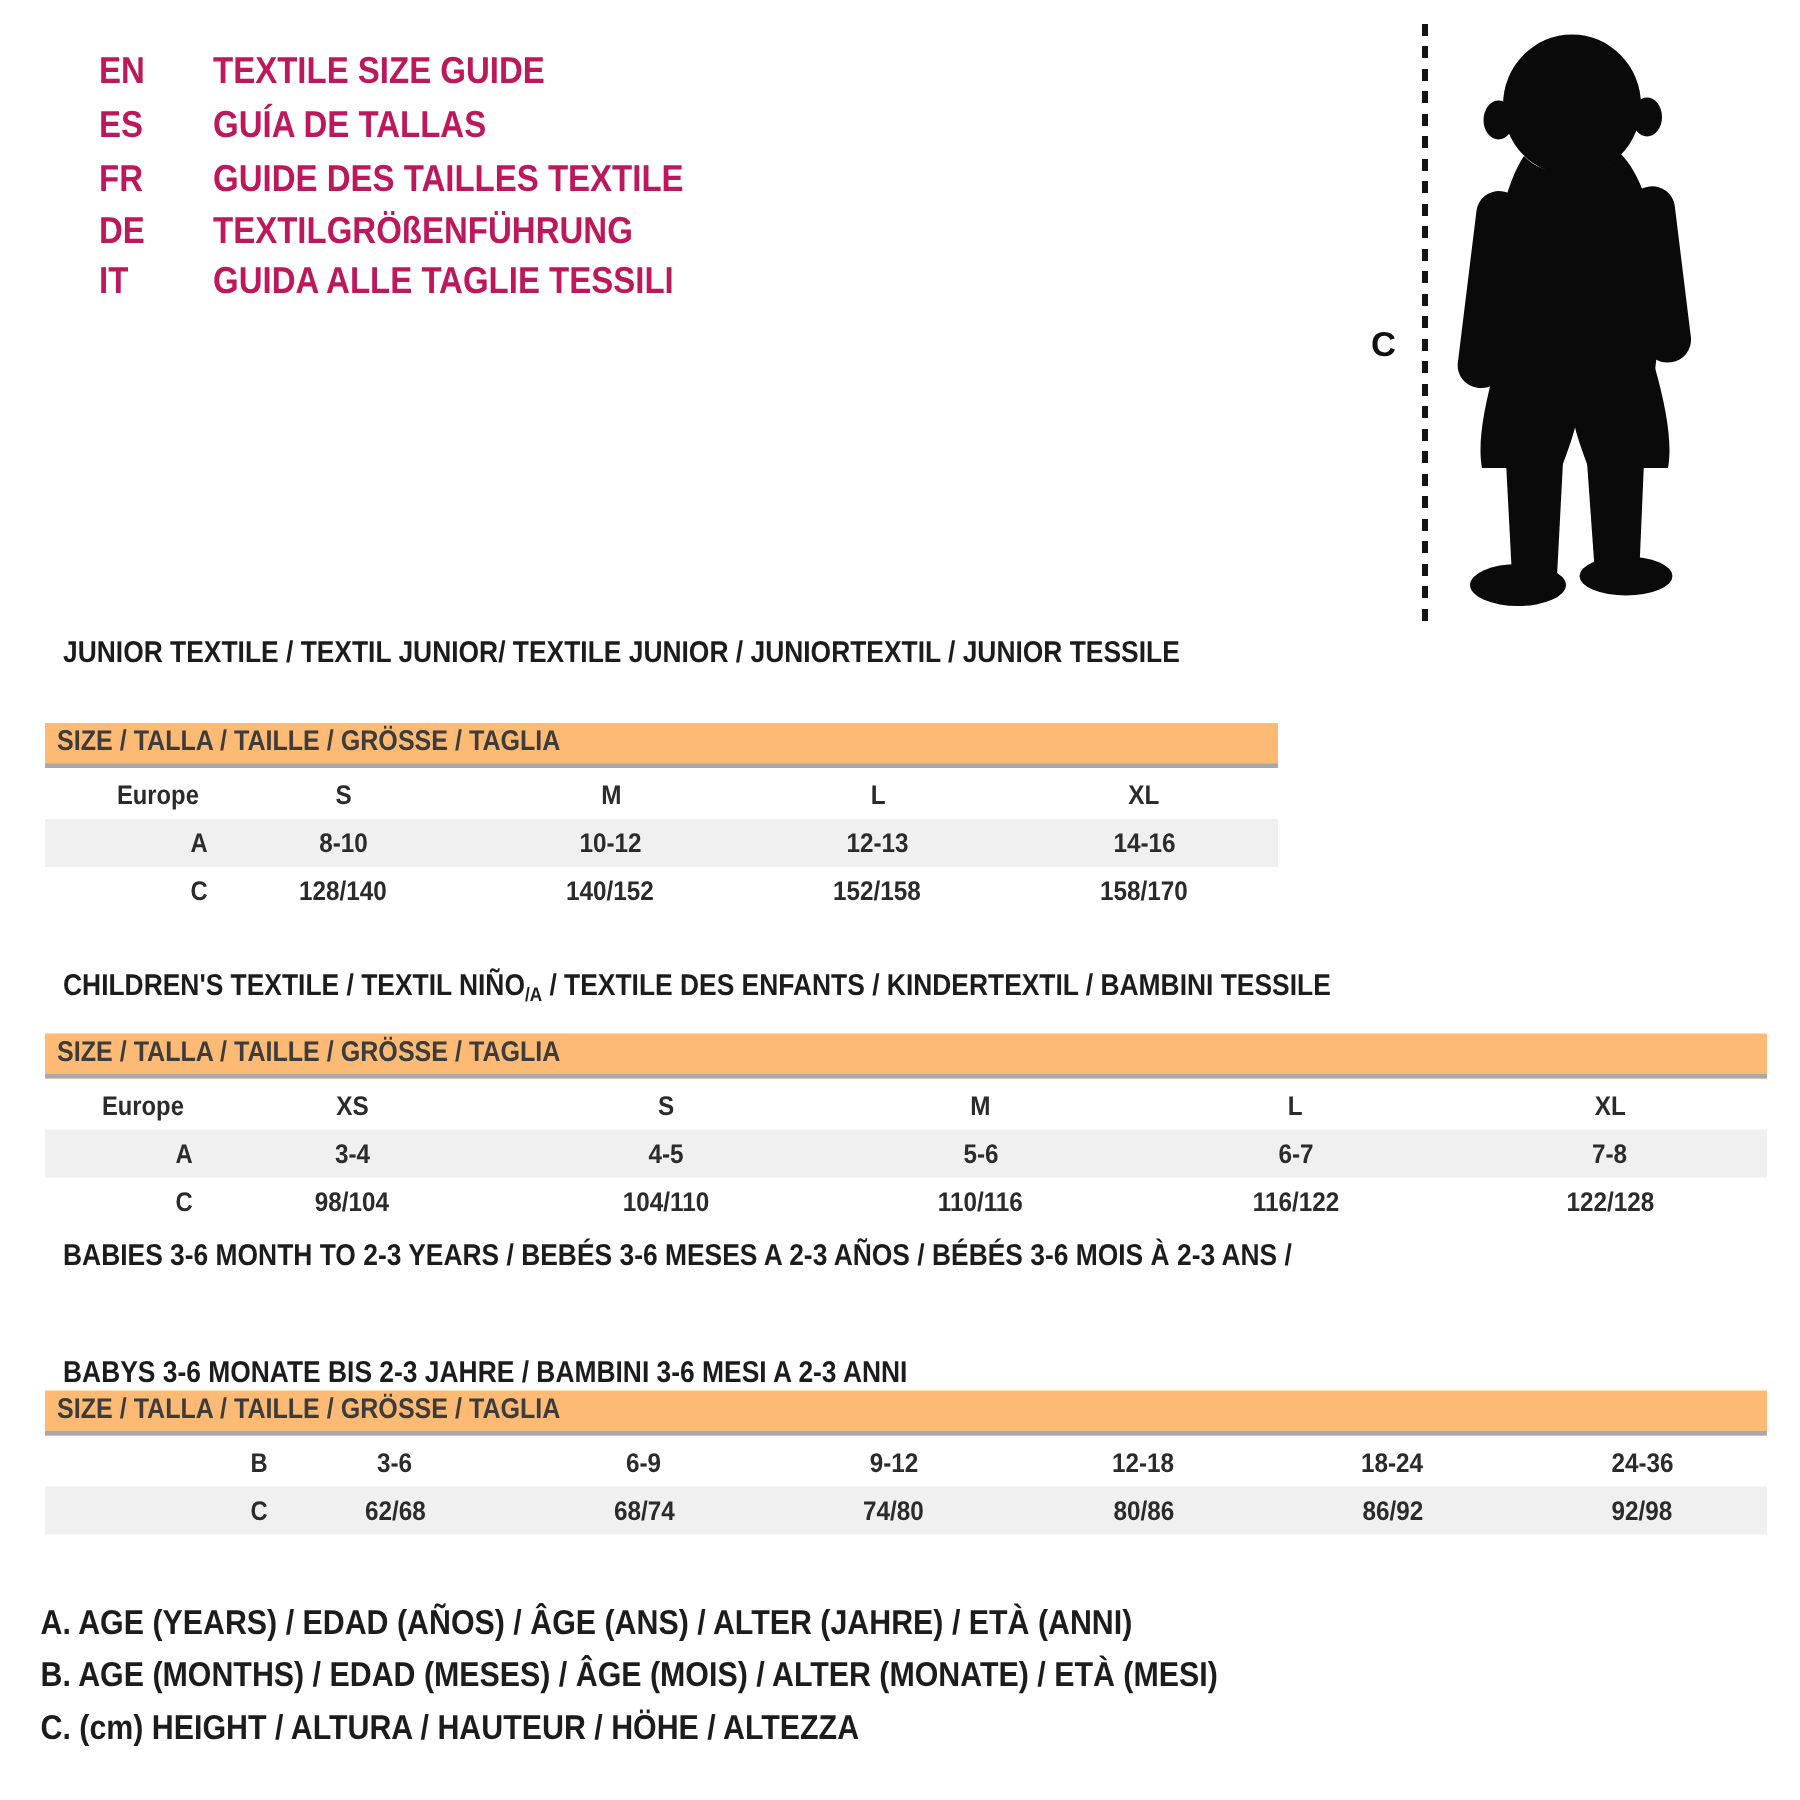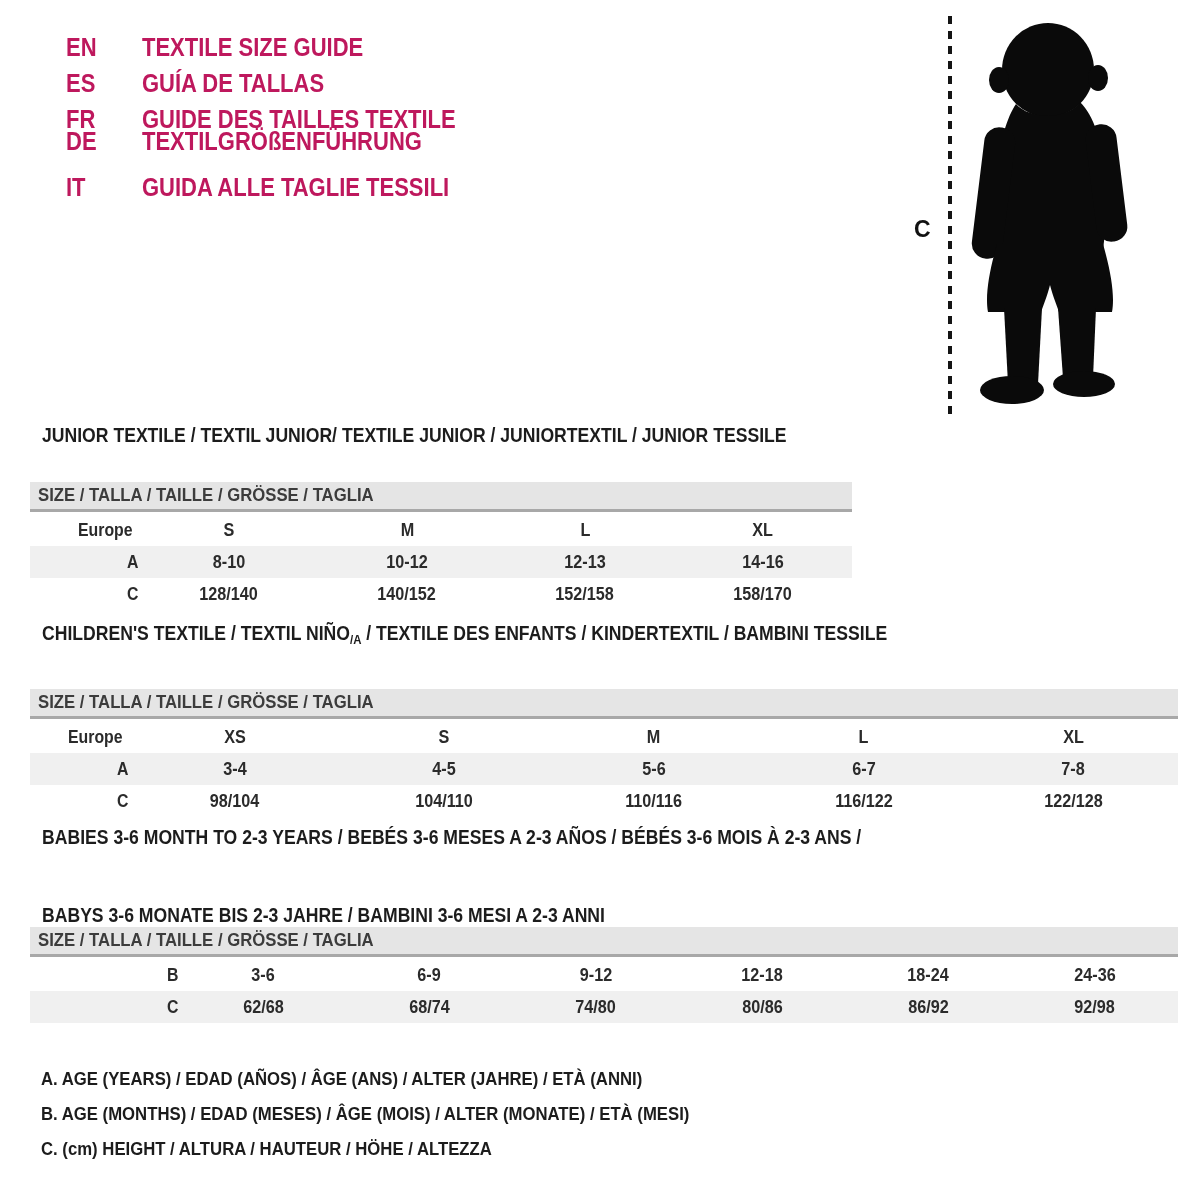--- a/index.html
+++ b/index.html
@@ -27,53 +27,53 @@
   }
   #measure-label { position: absolute; left: 914px; top: 216px; font-size: 23px; color: #111; }
   #baby-svg { position: absolute; left: 952px; top: 12px; }
 
   
   .sect-title { position: absolute; left: 42px; font-size: 20px; color: #1c1c1c; }
 
   
   .size-bar {
     position: absolute; left: 30px; height: 30px; box-sizing: border-box;
-    background: #e5e5e5; border-bottom: 3px solid #a8a8a8;
+    background: #fdba74; border-bottom: 3px solid #a8a8a8;
     font-size: 19px; line-height: 26px; color: #3c3c3c; padding-left: 8px;
   }
 
   
   .tbl { position: absolute; left: 30px; }
   .trow { display: grid; height: 32px; align-items: center; font-size: 18px; color: #2b2b2b; }
   .trow.alt { background: #f0f0f0; }
   .trow .lbl { text-align: right; padding-left: 8px; }
   .trow .val { text-align: center; }
   #junior-rows  .trow { grid-template-columns: 110px repeat(4, 1fr); width: 822px; }
   #children-rows .trow { grid-template-columns: 100px repeat(5, 1fr); width: 1148px; }
   #babies-rows  .trow { grid-template-columns: 150px repeat(6, 1fr); width: 1148px; }
 
   .sub-a { font-size: 13px; vertical-align: -4px; }
 
   
-  .legend-line { position: absolute; left: 41px; font-size: 19px; color: #1c1c1c; }
+  .legend-line { position: absolute; left: 27px; font-size: 23px; color: #1c1c1c; }
 </style>
 </head>
 <body>
 
 <div>
   <div class="lang-row" style="top:33px">
     <span class="lang-code cx">EN</span><span class="cx">TEXTILE SIZE GUIDE</span>
   </div>
   <div class="lang-row" style="top:69px">
     <span class="lang-code cx">ES</span><span class="cx">GUÍA DE TALLAS</span>
   </div>
   <div class="lang-row" style="top:105px">
     <span class="lang-code cx">FR</span><span class="cx">GUIDE DES TAILLES TEXTILE</span>
   </div>
-  <div class="lang-row" style="top:127px">
+  <div class="lang-row" style="top:140px">
     <span class="lang-code cx">DE</span><span class="cx">TEXTILGRÖßENFÜHRUNG</span>
   </div>
   <div class="lang-row" style="top:173px">
     <span class="lang-code cx">IT</span><span class="cx">GUIDA ALLE TAGLIE TESSILI</span>
   </div>
 </div>
 
 <div id="measure-line"></div>
 <div id="measure-label">C</div>
 <svg id="baby-svg" width="196" height="410" viewBox="0 0 196 410" fill="#0a0a0a" xmlns="http://www.w3.org/2000/svg">
@@ -116,21 +116,21 @@
       <span class="lbl"><span class="cx">C</span></span>
       <span class="val"><span class="cxc">128/140</span></span>
       <span class="val"><span class="cxc">140/152</span></span>
       <span class="val"><span class="cxc">152/158</span></span>
       <span class="val"><span class="cxc">158/170</span></span>
     </div>
   </div>
 </div>
 
 <div>
-  <div class="sect-title" style="top:622px">
+  <div class="sect-title" style="top:646px">
     <span class="cx"><span>CHILDREN'S TEXTILE / TEXTIL NIÑO</span><span class="sub-a">/A</span><span> / TEXTILE DES ENFANTS / KINDERTEXTIL / BAMBINI TESSILE</span></span>
   </div>
   <div class="size-bar" style="top:689px; width:1148px">
     <span class="cx">SIZE / TALLA / TAILLE / GRÖSSE / TAGLIA</span>
   </div>
   <div id="children-rows" class="tbl" style="top:721px">
     <div class="trow">
       <span class="lbl"><span class="cx">Europe</span></span>
       <span class="val"><span class="cxc">XS</span></span>
       <span class="val"><span class="cxc">S</span></span>

